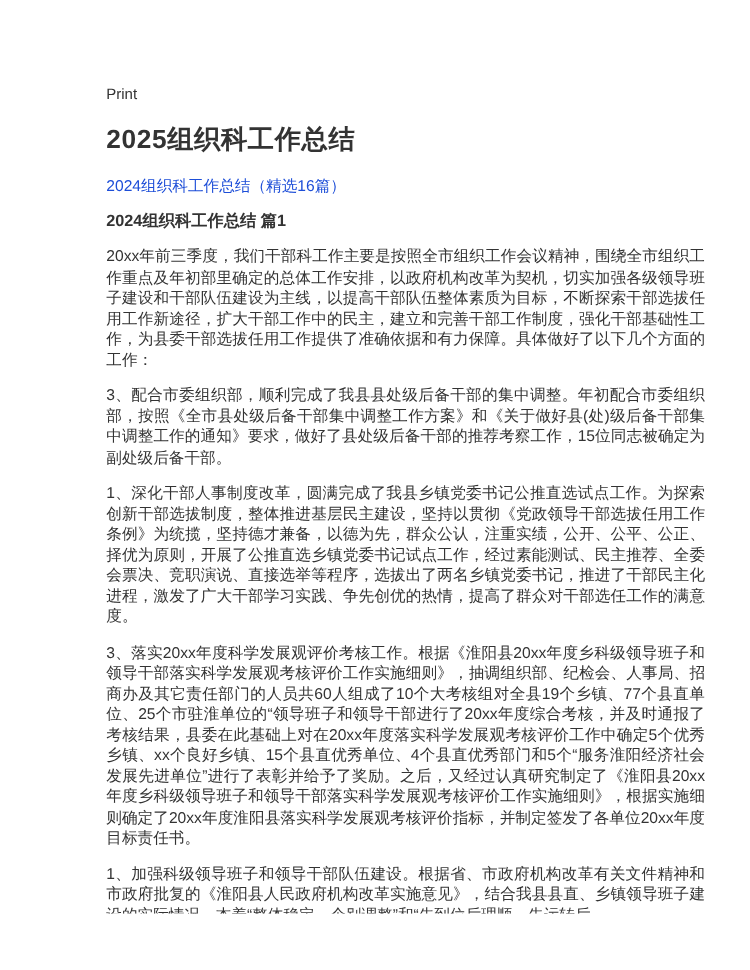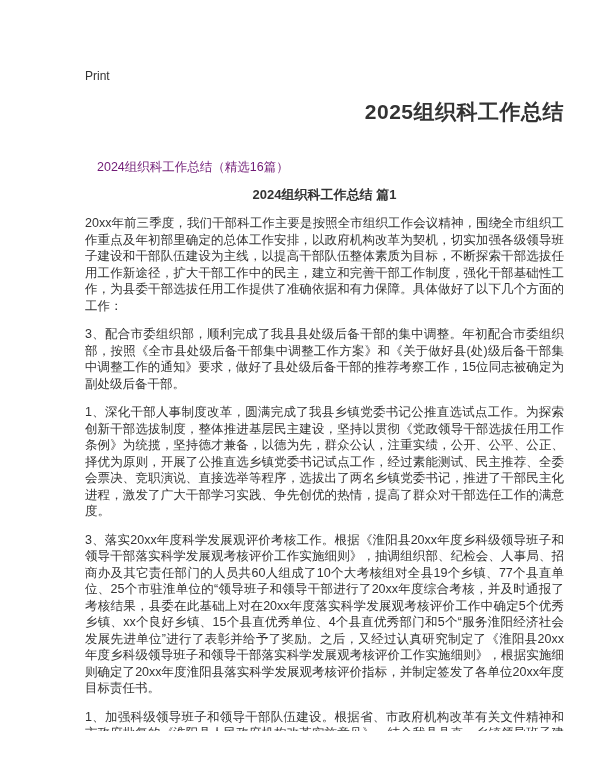--- a/index.html
+++ b/index.html
@@ -20,42 +20,41 @@
   }
   .print-link {
     display: inline-block;
     font-size: 12px;
     line-height: 14px;
     color: #333333;
     text-decoration: none;
     cursor: pointer;
   }
   .doc-title {
-    margin: 16px 0 36px 0;
+    margin: 16px 0 18px 0;
     font-size: 21px;
     line-height: 24px;
     font-weight: bold;
-    text-align: right;
+    text-align: left;
     color: #333333;
     letter-spacing: 0.5px;
   }
   .doc-subtitle {
-    margin: 0 0 12px 12px;
+    margin: 0 0 12px 0;
     font-size: 12.5px;
     line-height: 15px;
     font-weight: normal;
-    color: #701a75;
+    color: #1d4ed8;
   }
   .section-title {
     margin: 0 0 9px 0;
     font-size: 13px;
     line-height: 16px;
     font-weight: bold;
     color: #333333;
-    text-align: center;
   }
   .body-text p {
     margin: 12px 0 7px 0;
     font-size: 12.5px;
     line-height: 16.5px;
     text-align: justify;
     text-justify: inter-ideograph;
     color: #333333;
     word-break: break-all;
   }

